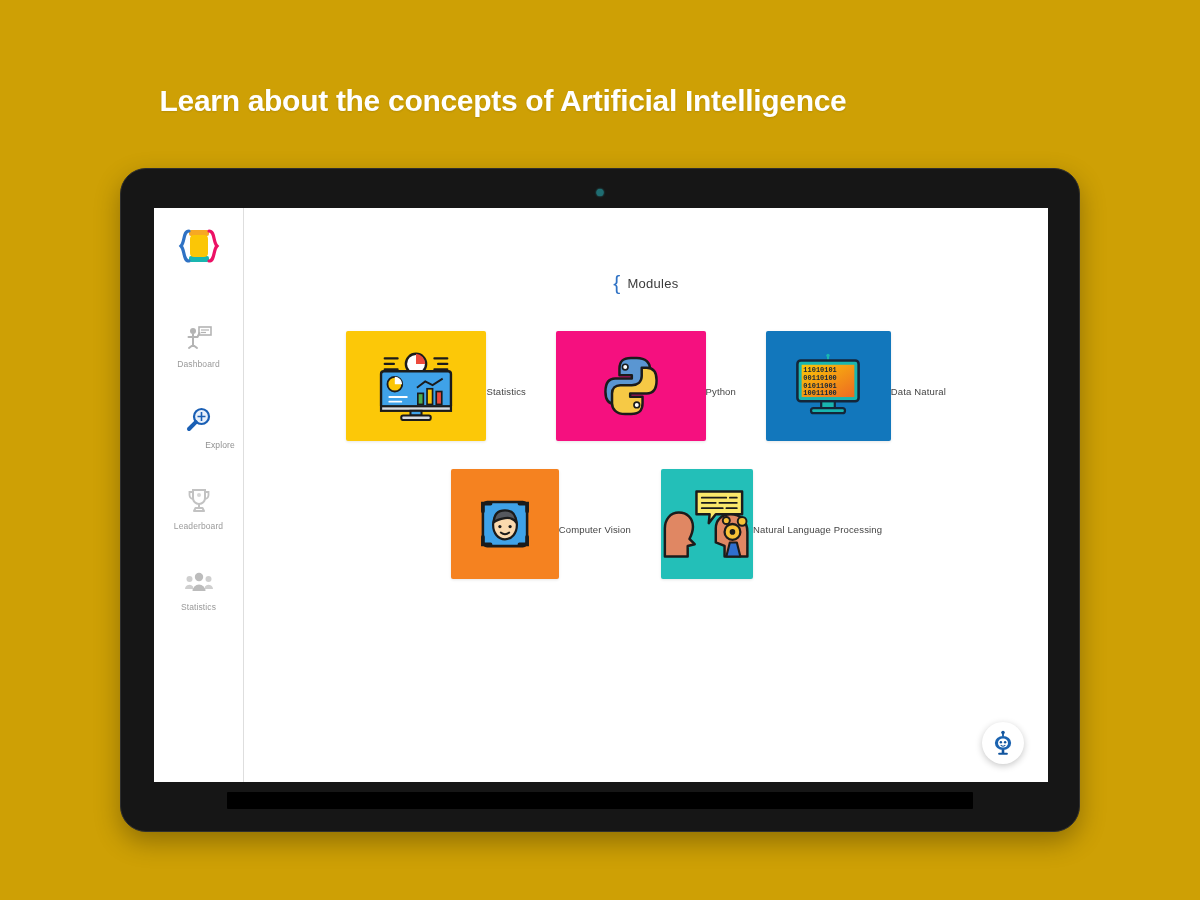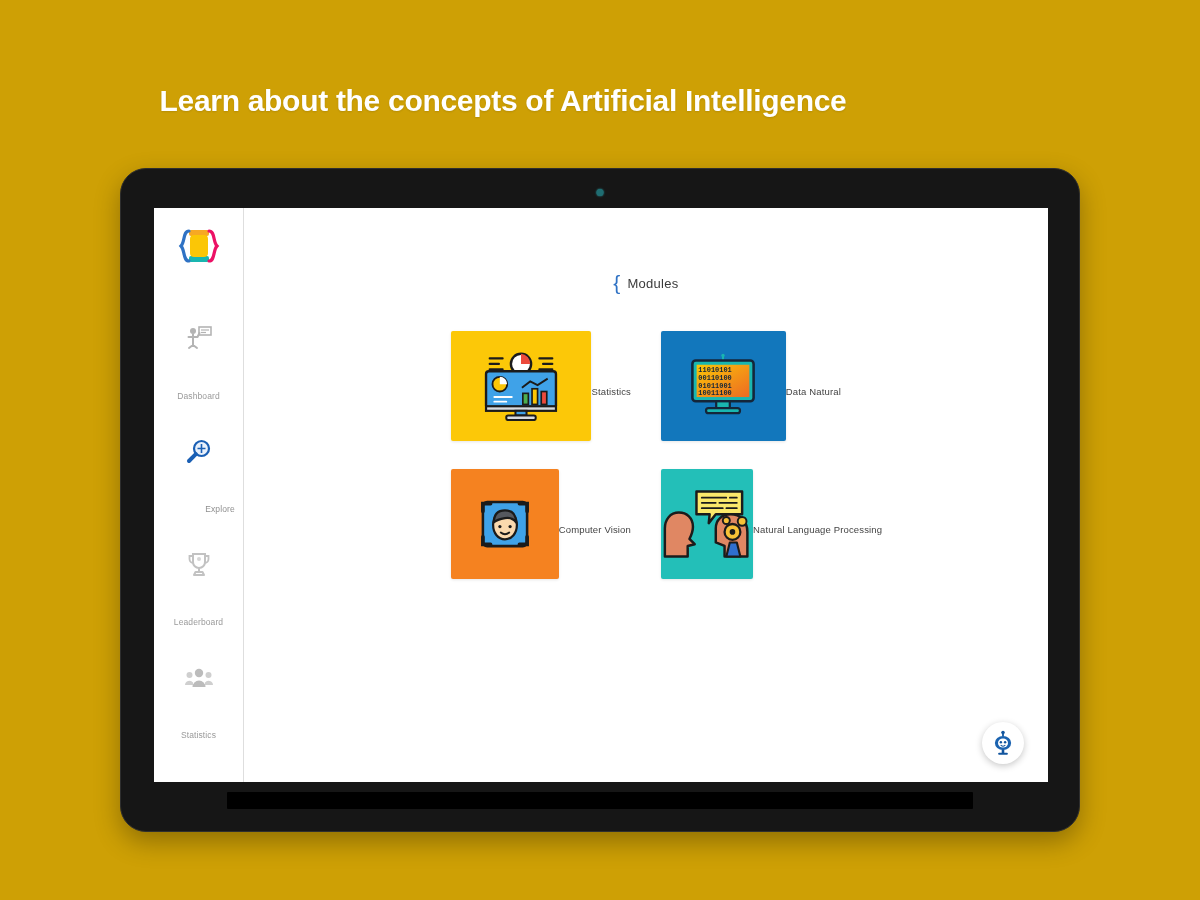--- a/index.html
+++ b/index.html
@@ -72,21 +72,20 @@
     position:relative;
   }
   #logo { width:44px; height:44px; margin-bottom:56px; }
   .nav-item {
     width:100%;
     display:flex;
     flex-direction:column;
     align-items:center;
     margin-bottom:36px;
     cursor:pointer;
-    gap:32px;
   }
   .nav-icon { width:30px; height:30px; margin-bottom:5px; }
   .nav-label {
     font-size:8.5px;
     color:#9a9a9a;
     letter-spacing:.1px;
   }
   .nav-item.active .nav-label { color:#8f8f8f;padding-left:43px; }
 
   
@@ -270,20 +269,31 @@
               <rect x="72" y="44" width="6" height="14" fill="#EC4A3C" stroke="#1b1b1b" stroke-width="1.8"></rect>
               <polyline points="51,40 60,33 68,37 79,30" fill="none" stroke="#1b1b1b" stroke-width="2"></polyline>
               <rect x="12" y="60" width="76" height="5" fill="#D8DCE0" stroke="#1b1b1b" stroke-width="2.4"></rect>
               <rect x="44" y="65" width="12" height="5" fill="#3FA2E8" stroke="#1b1b1b" stroke-width="2.2"></rect>
               <rect x="34" y="70" width="32" height="5" rx="2" fill="#D8DCE0" stroke="#1b1b1b" stroke-width="2.2"></rect>
             </svg>
           </div>
           <div class="card-label">Statistics</div>
         </div>
 
+        <div class="card-cell">
+          <div class="card-tile" style="background:#F5107F">
+            <svg viewBox="0 0 80 80" width="66" height="66">
+              <path d="M40 6 C28 6 26 12 26 19 L26 27 L41 27 L41 31 L21 31 C14 31 9 36 9 47 C9 58 14 62 21 62 L27 62 L27 52 C27 45 32 41 39 41 L53 41 C59 41 63 37 63 31 L63 19 C63 12 58 6 47 6 Z" fill="#5A96D2" stroke="#1b1b1b" stroke-width="3" stroke-linejoin="round"></path>
+              <circle cx="33" cy="17" r="3.4" fill="#ffffff" stroke="#1b1b1b" stroke-width="2"></circle>
+              <path d="M40 74 C52 74 54 68 54 61 L54 53 L39 53 L39 49 L59 49 C66 49 71 44 71 33 C71 22 66 18 59 18 L53 18 L53 28 C53 35 48 39 41 39 L27 39 C21 39 17 43 17 49 L17 61 C17 68 22 74 33 74 Z" fill="#F6C945" stroke="#1b1b1b" stroke-width="3" stroke-linejoin="round"></path>
+              <circle cx="47" cy="63" r="3.4" fill="#ffffff" stroke="#1b1b1b" stroke-width="2"></circle>
+            </svg>
+          </div>
+          <div class="card-label">Python</div>
+        </div>
 
         <div class="card-cell">
           <div class="card-tile" style="background:#1277BC">
             <svg viewBox="0 0 100 80" width="86" height="68">
               <line x1="50" y1="4" x2="50" y2="10" stroke="#19B6B0" stroke-width="2.4"></line>
               <circle cx="50" cy="4" r="2" fill="#19B6B0"></circle>
               <rect x="14" y="10" width="72" height="48" rx="4" fill="#19B6B0" stroke="#14263a" stroke-width="3"></rect>
               <defs>
                 <linearGradient id="bingrad" x1="0" y1="0" x2="1" y2="1">
                   <stop offset="0%" stop-color="#FBC606"></stop>

